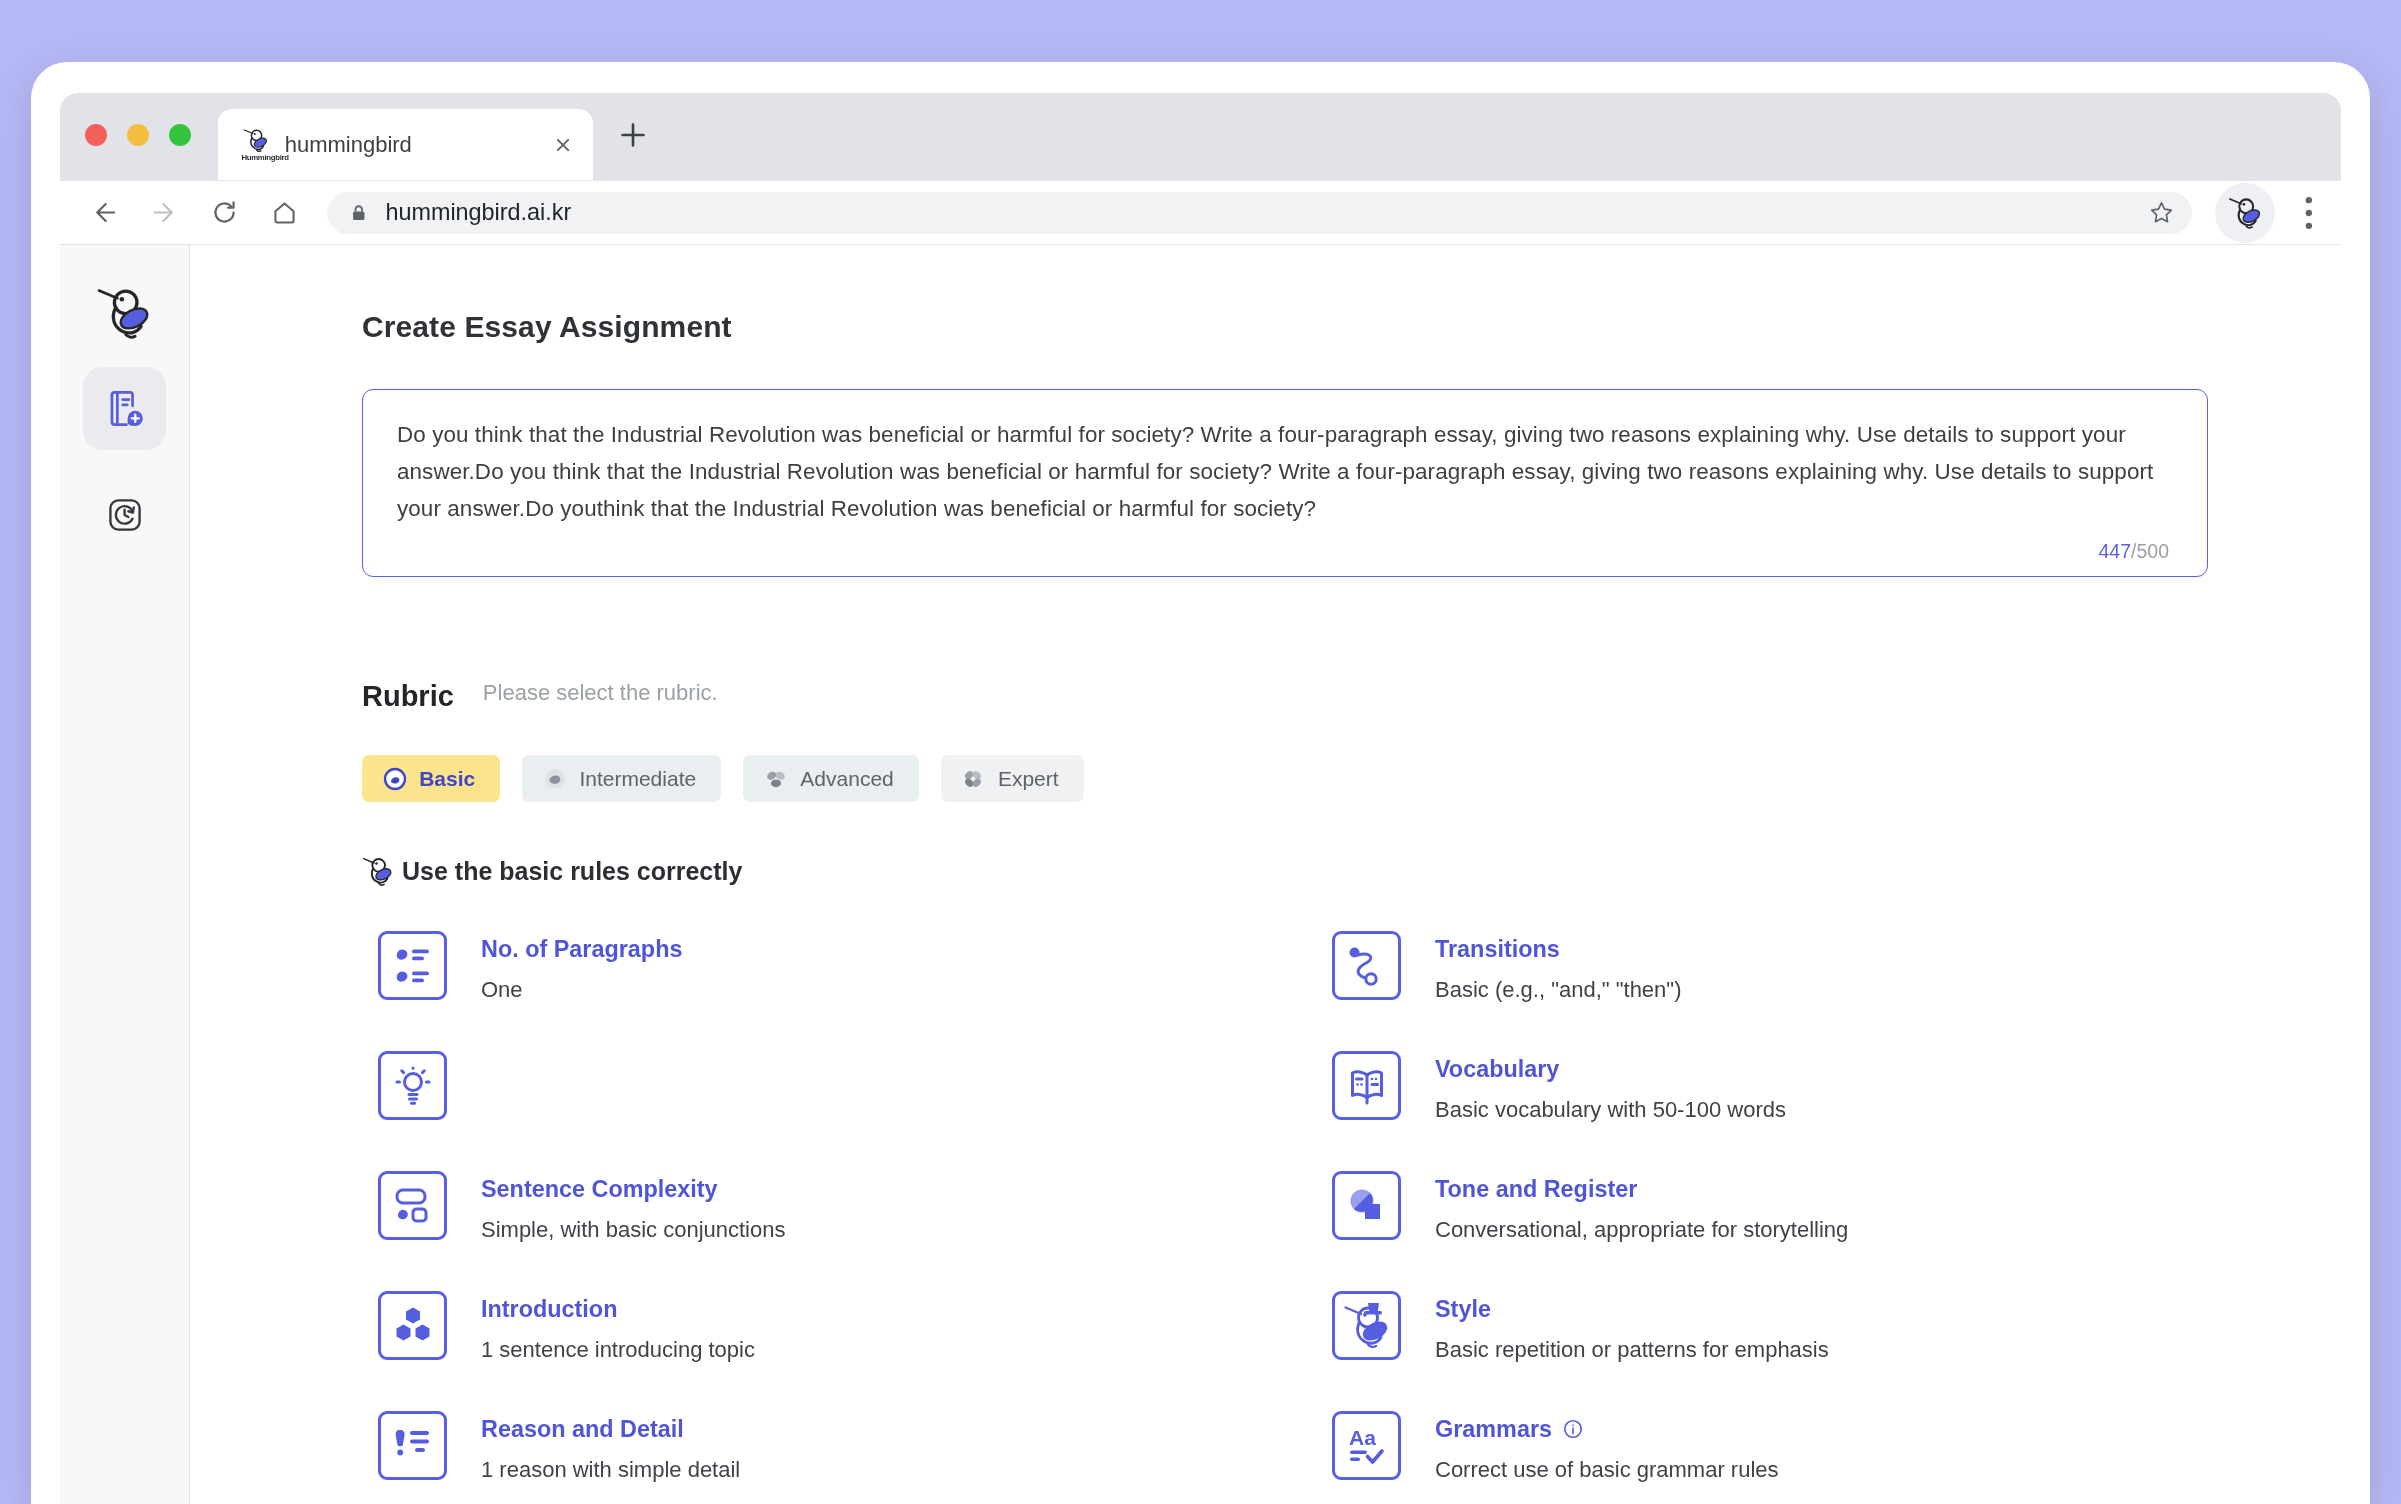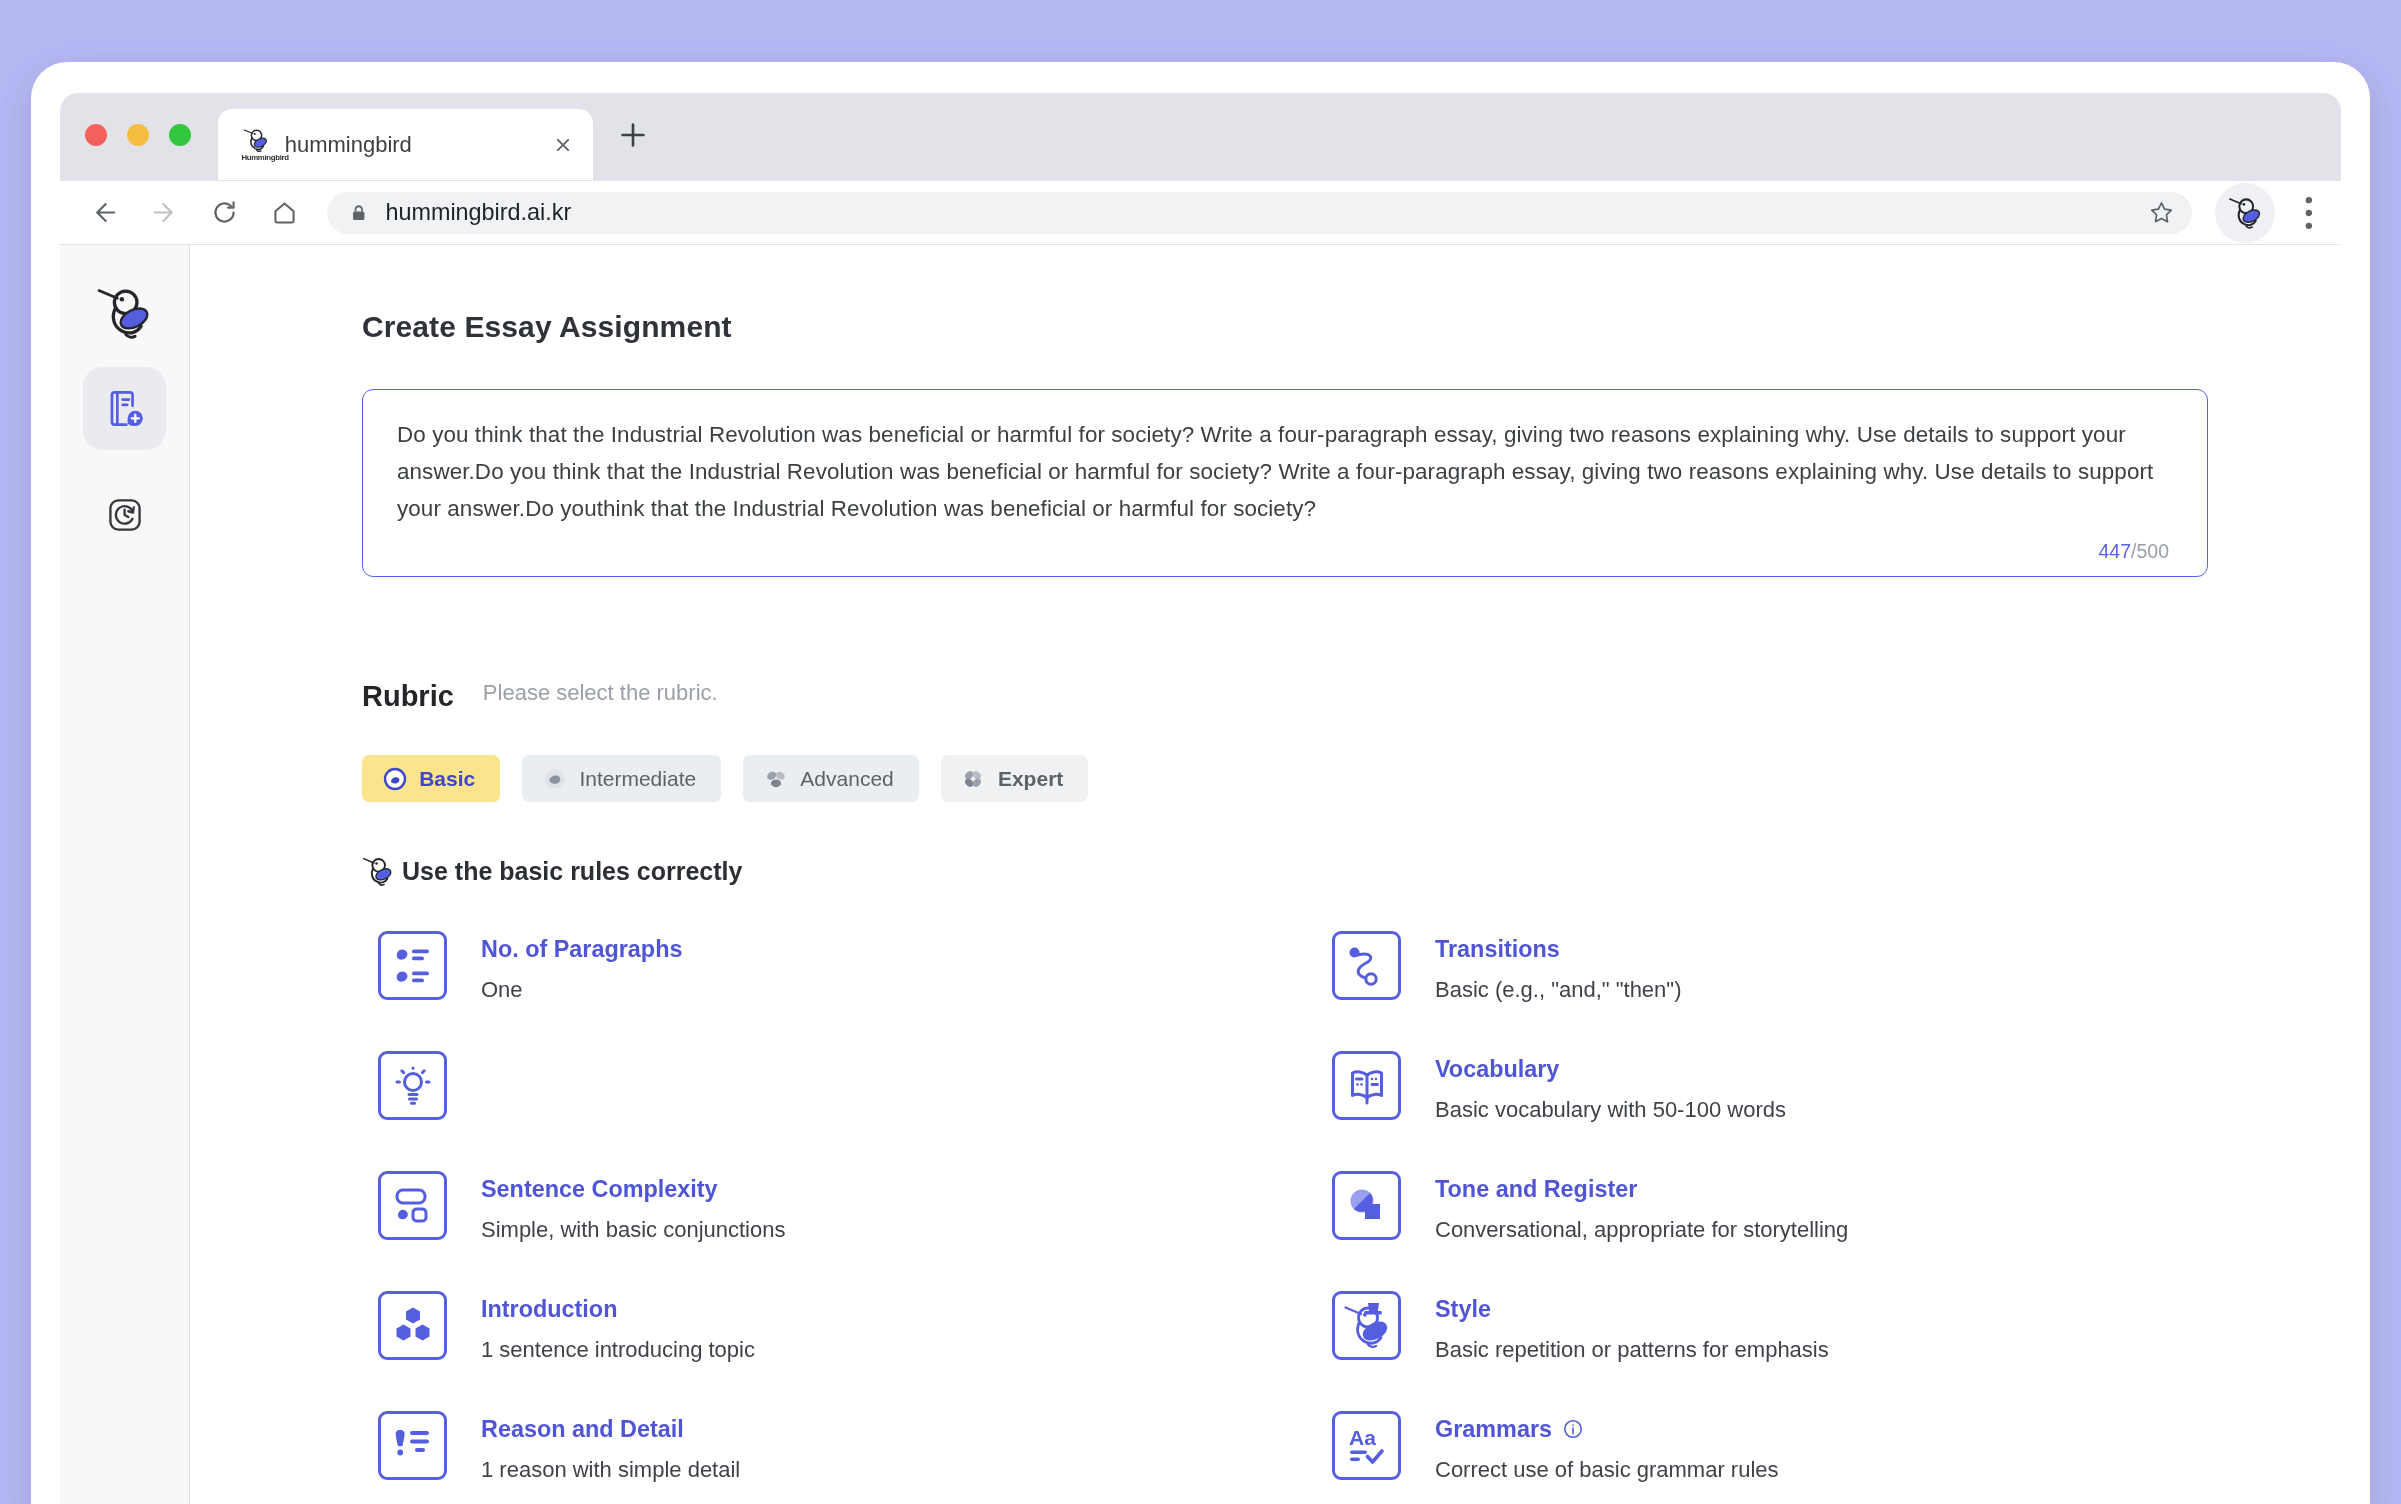--- a/index.html
+++ b/index.html
@@ -70,21 +70,21 @@
   .rubric-label { font-size:29px; font-weight:bold; color:#232529; }
   .rubric-hint { font-size:22px; color:#9aa0a6; }
 
   .levels { margin-top:42px; display:flex; gap:22px; }
   .level-btn { height:47px; border:none; border-radius:7px; display:flex; align-items:center;
                gap:11.7px; padding:0 25px 0 19.5px; font-size:21px; color:#5f6368; cursor:pointer;
                font-family:inherit; }
   .level-btn svg { width:26px; height:26px; }
   .level-btn.selected { background:#fbe48c; color:#3f46c9; font-weight:bold; }
   .level-btn.bluish { background:#e9eef1; }
-  .level-btn.grayish { background:#f0f1f3;font-weight:bold; }
+  .level-btn.grayish { background:#f0f1f3; }
 
   .section-head { margin-top:53px; display:flex; align-items:center; gap:8px; }
   .section-head .bird { width:32px; height:32px; color:#24262b; }
   .section-title { font-size:25px; font-weight:bold; color:#2b2e33; }
 
   .grid { margin-top:44px; padding-left:16px; display:flex; }
   .col { display:flex; flex-direction:column; }
   .col-left { width:954px; flex:0 0 auto; }
   .rub-item { height:120px; display:flex; align-items:flex-start; }
   .rub-icon { width:69px; height:69px; border:3.2px solid #5860e2; border-radius:9px;

